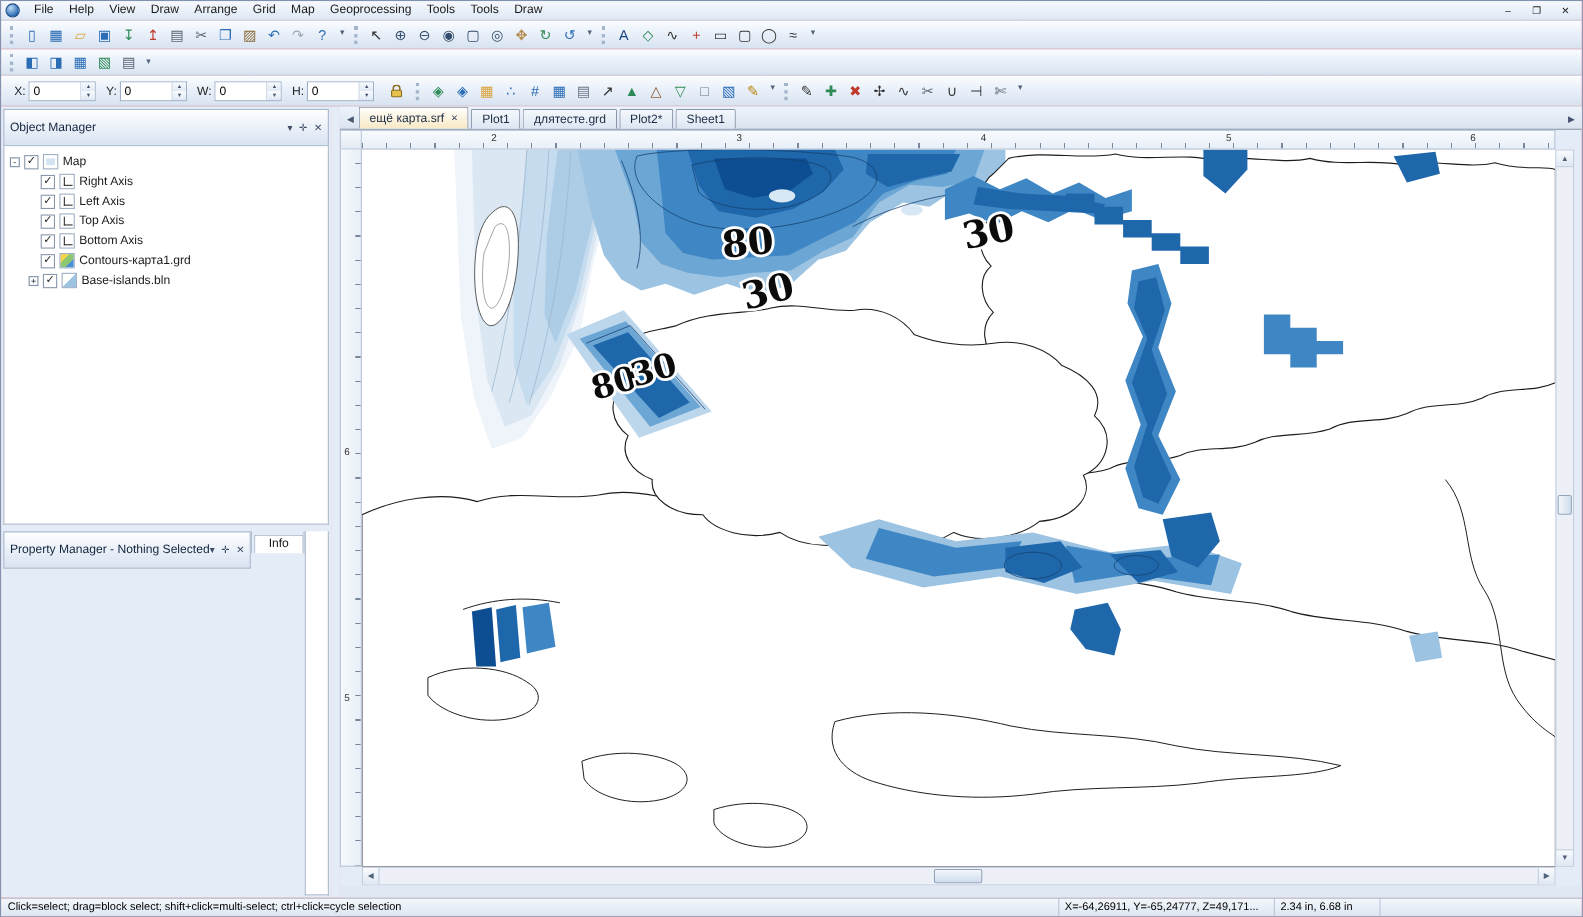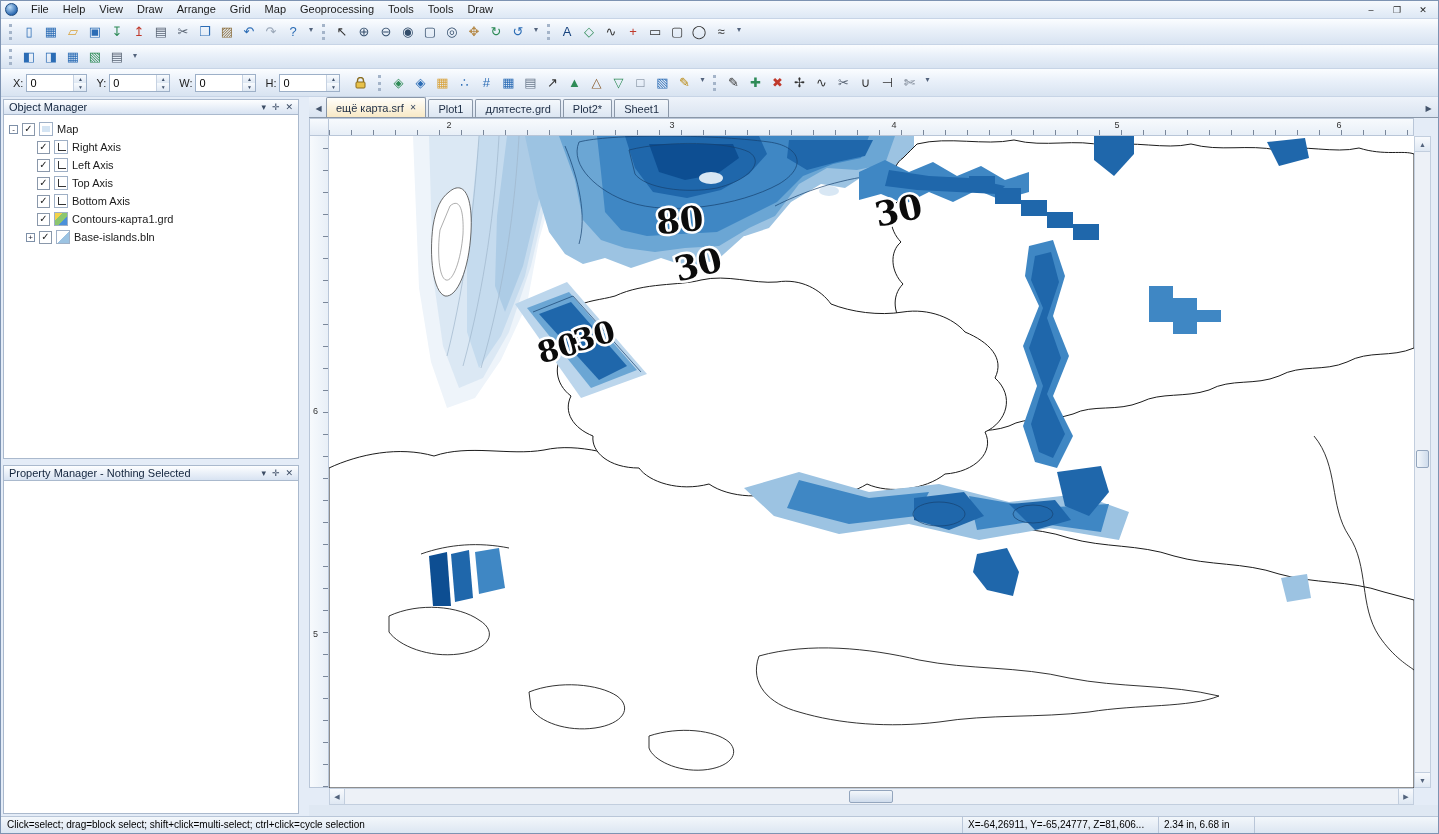--- a/index.html
+++ b/index.html
@@ -33,27 +33,27 @@
   .spin { display:flex; height:18px; border:1px solid #9db0c8; background:#fff; margin-right:6px; }
   .numfield { width:46px; border:none; outline:none; padding:0 3px; font:11px "Liberation Sans",sans-serif; }
   .arrows { display:flex; flex-direction:column; width:13px; border-left:1px solid #c6d2e2; }
   .arrows span { flex:1; font-size:5px; line-height:8px; text-align:center; color:#41526b;
     background:linear-gradient(#f8fbfe,#dfe8f3); }
   .lockbtn { margin:0 6px; display:inline-flex; align-items:center; }
   
   .main { position:absolute; top:96px; left:0; right:0; bottom:17px; display:flex; }
   .dock { width:300px; display:flex; flex-direction:column; padding:2px; background:#e4ecf7; }
   .vsplit { width:8px; background:#e4ecf7; }
-  .panel-header { height:16px; display:flex; align-items:center; padding:0 5px;
+  .panel-header { height:34px; display:flex; align-items:center; padding:0 5px;
     background:linear-gradient(#fdfeff,#d8e3f2); border:1px solid #aab9cd; color:#12243d; }
   .hbtns { margin-left:auto; display:flex; gap:6px; font-size:9px; color:#3c4c64; }
   .hbtns span { cursor:default; }
   .om-content { height:344px; background:#fff; border:1px solid #aab9cd; border-top:none; padding-top:5px; }
   .hsplit { height:6px; }
-  .pm { display:flex; flex-direction:column; flex:1; }
+  .pm { display:flex; flex-direction:row; flex:1; }
   .pm-tabs { height:20px; background:#e4ecf7; border-left:1px solid #aab9cd; border-right:1px solid #aab9cd;
     display:flex; align-items:flex-end; padding-left:2px; }
   .pm-tab { height:17px; padding:1px 12px; background:#fff; border:1px solid #aab9cd; border-bottom:none;
     border-radius:2px 2px 0 0; }
   .pm-gray { height:18px; background:#b3b9c1; border-left:1px solid #aab9cd; border-right:1px solid #aab9cd;
     padding:2px 6px; font-weight:bold; color:#000; }
   .pm-body { flex:1; background:#fff; border:1px solid #aab9cd; border-top:none; }
   
   .trow { height:18px; display:flex; align-items:center; padding-left:5px; cursor:default; }
   .trow.child { padding-left:22px; }
@@ -346,20 +346,23 @@
       <div class="hsplit"></div>
       <div class="pm">
         <div class="panel-header">
           <span>Property Manager - Nothing Selected</span>
           <span class="hbtns">
             <span>▾</span>
             <span>✛</span>
             <span>✕</span>
           </span>
         </div>
+        <div class="pm-tabs">
+          <span class="pm-tab">Info</span>
+        </div>
         <div class="pm-body"></div>
       </div>
     </div>
 
     <div class="vsplit"></div>
 
     <div class="doc">
       <div class="tabbar">
         <span class="tab-nav">◀</span>
         <span class="tab active">
@@ -510,18 +513,18 @@
           <span class="hbtn right">▶</span>
         </div>
       </div>
       <div class="doc-filler"></div>
     </div>
   </div>
 
   <div class="statusbar">
     <span class="status-hint">Click=select; drag=block select; shift+click=multi-select; ctrl+click=cycle selection</span>
     <span class="status-cell cell-sel">Nothing Selected</span>
-    <span class="status-cell cell-coords">X=-64,26911, Y=-65,24777, Z=81,606...</span>
+    <span class="status-cell cell-coords">X=-64,26911, Y=-65,24777, Z=49,171...</span>
     <span class="status-cell cell-pos">2.34 in, 6.68 in</span>
     <span class="status-cell cell-extra"></span>
   </div>
 
 </div>
 
 </body></html>

